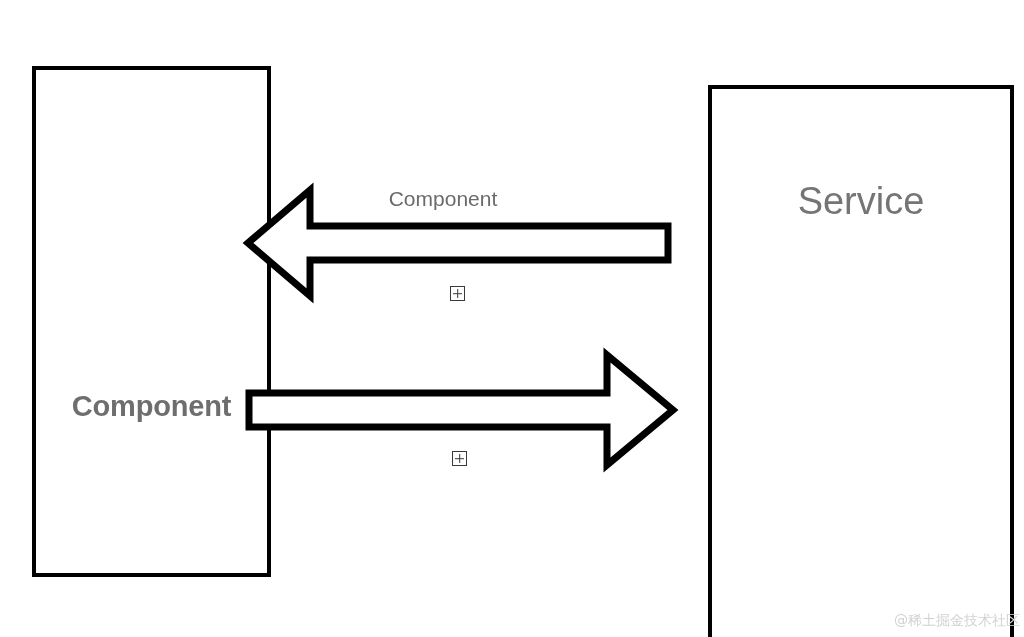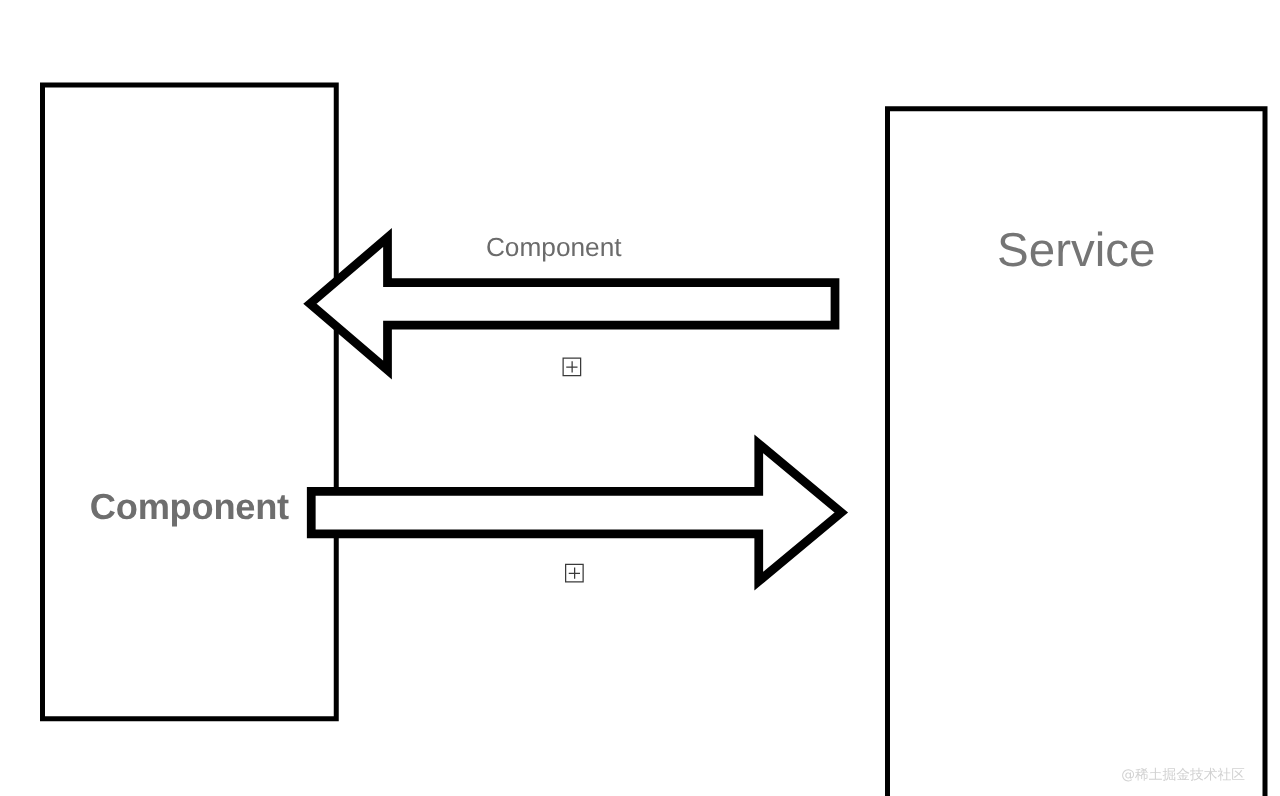--- a/index.html
+++ b/index.html
@@ -164,23 +164,23 @@
   }
 
   #expand-dispatch {
     left: 452px;
     top: 451px;
   }
 
   
   #watermark {
     position: absolute;
-    right: 28px;
+    right: 4px;
     bottom: 8px;
-    font-size: 11px;
+    font-size: 14px;
     line-height: 18px;
     color: #d2d2d2;
     white-space: nowrap;
     font-family: "DejaVu Sans", sans-serif;
   }
 </style>
 </head>
 <body>
 
 <div id="canvas">

